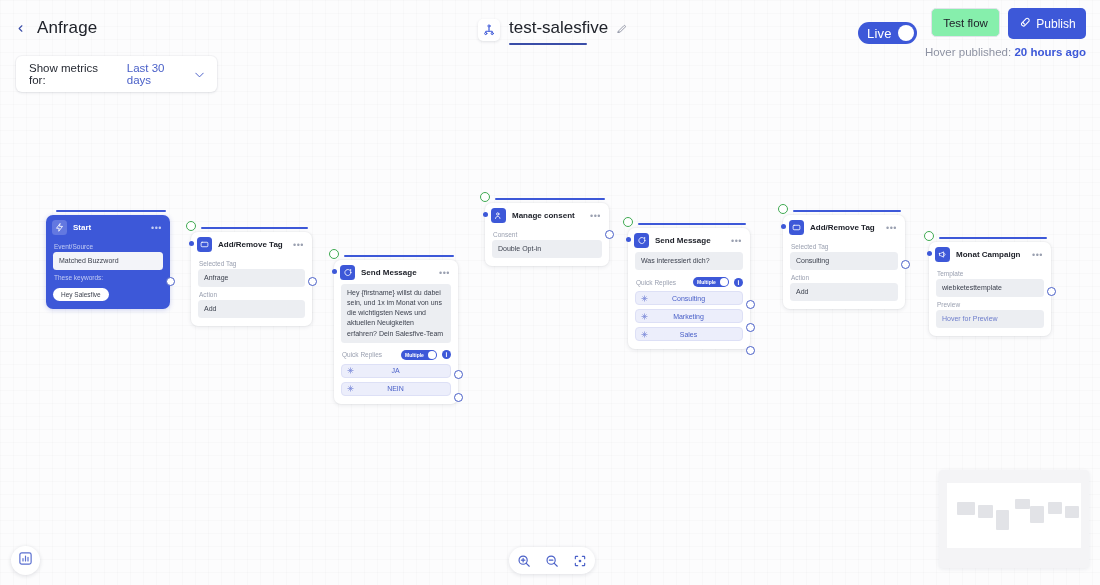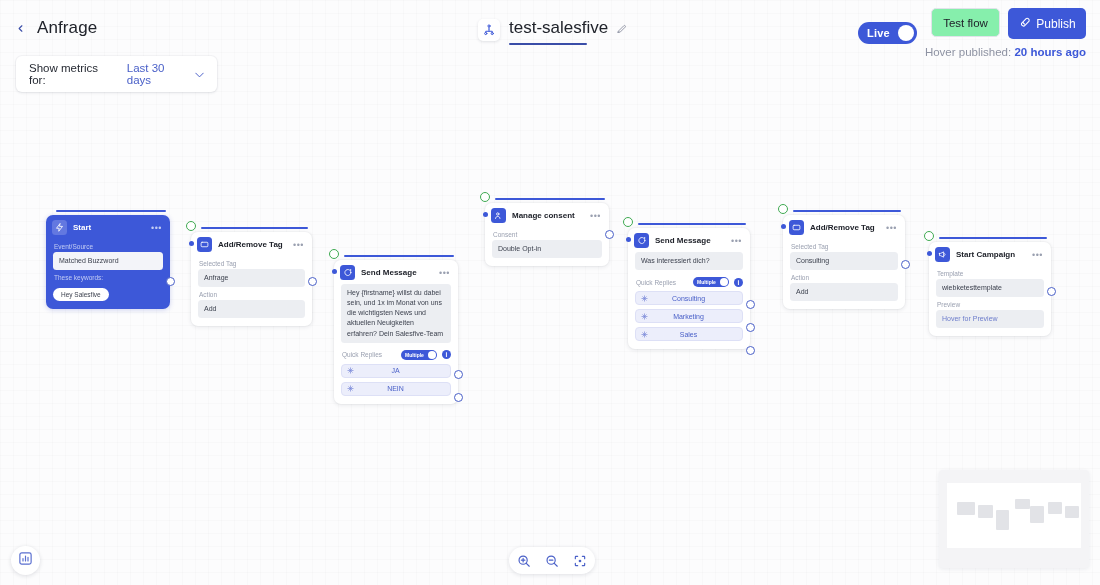--- a/index.html
+++ b/index.html
@@ -104,21 +104,21 @@
   .live-toggle {
     position: absolute;
     top: 22px; left: 858px;
     width: 59px; height: 22px;
     border-radius: 11px;
     background: #3d58d8;
     display: flex; align-items: center; justify-content: space-between;
     padding: 0 3px 0 9px;
     cursor: pointer;
   }
-  .live-label { font-size: 11px; color: #fff; font-weight: bold; letter-spacing: .2px;}
+  .live-label { font-size: 13px; color: #fff; font-weight: normal; letter-spacing: .2px;}
   .live-knob { width: 16px; height: 16px; border-radius: 50%; background: #fff; }
 
   .test-flow-btn {
     position: absolute;
     top: 8px; left: 931px;
     width: 69px; height: 29px;
     background: #86efac;
     border: 1px solid #e1e3ea;
     border-radius: 5px;
     display: flex; align-items: center; justify-content: center;
@@ -633,21 +633,21 @@
   <div class="node-topline"></div>
   <div class="green-dot"></div>
   <div class="in-dot"></div>
   <div class="node-head">
     <div class="node-ico">
       <svg width="9" height="9" viewBox="0 0 24 24" fill="none" stroke="#ffffff" stroke-width="2.2" stroke-linecap="round" stroke-linejoin="round">
           <path d="M4 9v6h3l8 4V5L7 9H4z"></path>
           <path d="M18 9.5a3.5 3.5 0 0 1 0 5"></path>
         </svg>
     </div>
-    <div class="node-title">Start Campaign</div>
+    <div class="node-title">Monat Campaign</div>
     <div class="node-dots">•••</div>
   </div>
   <div class="node-body">
     <div class="field-label">Template</div>
     <div class="field-box">wiebketesttemplate</div>
     <div class="field-label">Preview</div>
     <div class="field-box preview-text">Hover for Preview</div>
   </div>
   <div class="out-handle" style="right:-5px; top:45px;"></div>
 </div>

